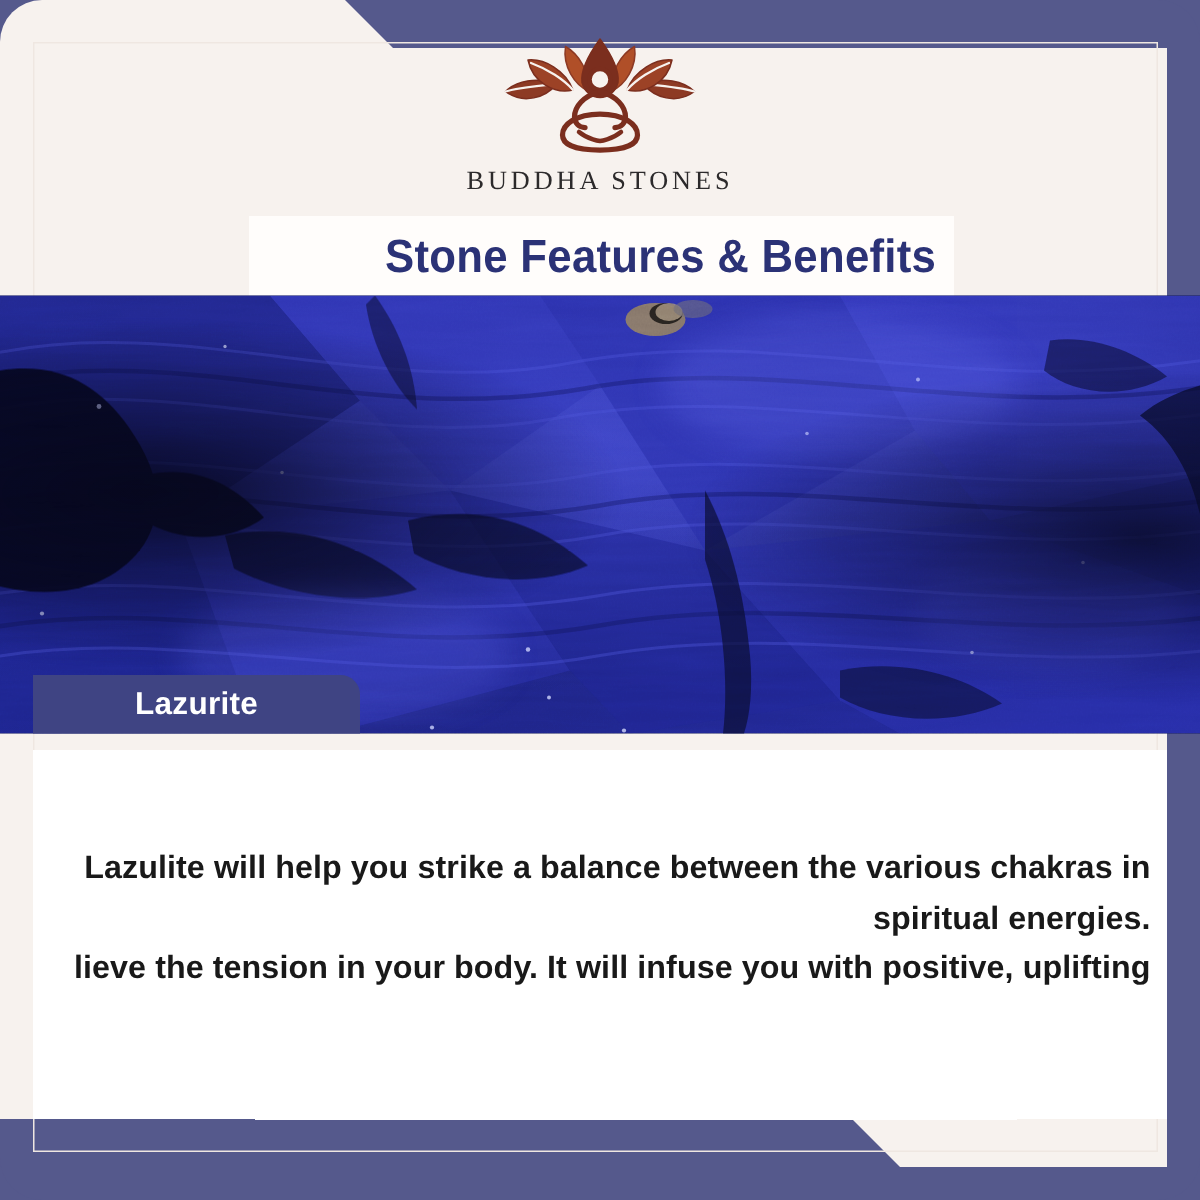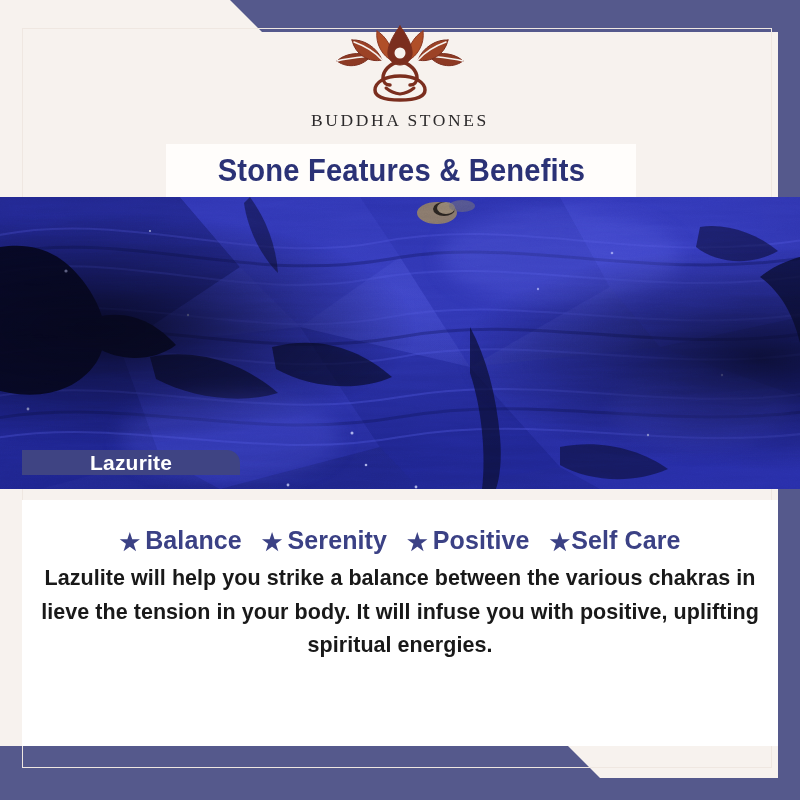--- a/index.html
+++ b/index.html
@@ -13,20 +13,21 @@
     font-family: "Liberation Sans", sans-serif;
     background: #55598c;
   }
 
   #card {
     position: relative;
     width: 800px;
     height: 800px;
     background: #55598c;
     overflow: hidden;
+    border-radius: 28px;
   }
 
   
   .sheet {
     position: absolute;
     left: 0;
     top: 0;
     width: 778px;
     height: 778px;
     background: #f7f2ee;
@@ -78,21 +79,21 @@
   
   .title-banner {
     position: absolute;
     left: 166px;
     top: 144px;
     width: 470px;
     height: 54px;
     background: #fffdfb;
     display: flex;
     align-items: center;
-    justify-content: center;
+    justify-content: flex-end;
     box-shadow: 0 0 0 0 transparent;
   }
   .title-banner .title-text {
     font-family: "Liberation Sans Narrow", "Liberation Sans", sans-serif;
     font-size: 31px;
     font-weight: 700;
     color: #2b3276;
     letter-spacing: 0.2px;
     transform: scaleX(0.94);
     white-space: nowrap;
@@ -108,21 +109,21 @@
     overflow: hidden;
     background: #141a54;
   }
   .photo svg { display: block; width: 800px; height: 292px; }
 
   
   .name-tag {
     position: absolute;
     left: 22px;
     top: 450px;
-    height: 25px;
+    height: 39px;
     min-width: 218px;
     background: #3f4483;
     border-top-right-radius: 13px;
     display: flex;
     align-items: center;
     padding-left: 68px;
     padding-right: 12px;
     box-sizing: border-box;
   }
   .name-tag .name-text {
@@ -171,21 +172,21 @@
     position: absolute;
     left: 11px;
     top: 62px;
     width: 734px;
     font-family: "Liberation Sans Narrow", "Liberation Sans", sans-serif;
     font-size: 21.5px;
     font-weight: 700;
     color: #191919;
     line-height: 33.5px;
     letter-spacing: 0.05px;
-    text-align: center;
+    text-align: right;
   }
   .body-copy .bline { display: block; white-space: nowrap; }
 </style>
 </head>
 <body>
 
 <div id="card">
 
   <div class="sheet"></div>
   <div class="sheet-inner-rule"></div>
@@ -353,33 +354,22 @@
       <rect x="0" y="0" width="800" height="292" filter="url(#grain)" opacity="0.26" style="mix-blend-mode:overlay"></rect>
     </svg>
   </div>
 
   <div class="name-tag">
     <span class="name-text">Lazurite</span>
   </div>
 
   <div class="content-panel">
 
-    <div class="keywords">
-      <span class="kw-group">
-        <span class="kw-star">★</span><span class="kw-label">Balance</span>
-      </span><span class="kw-group">
-        <span class="kw-star">★</span><span class="kw-label">Serenity</span>
-      </span><span class="kw-group">
-        <span class="kw-star">★</span><span class="kw-label">Positive</span>
-      </span><span class="kw-group tight">
-        <span class="kw-star">★</span><span class="kw-label">Self Care</span>
-      </span>
-    </div>
 
     <div class="body-copy">
       <span class="bline">Lazulite will help you strike a balance between the various chakras in</span>
+      <span class="bline">spiritual energies.</span>
       <span class="bline">lieve the tension in your body. It will infuse you with positive, uplifting</span>
-      <span class="bline">spiritual energies.</span>
     </div>
 
   </div>
 
 </div>
 
 </body></html>

